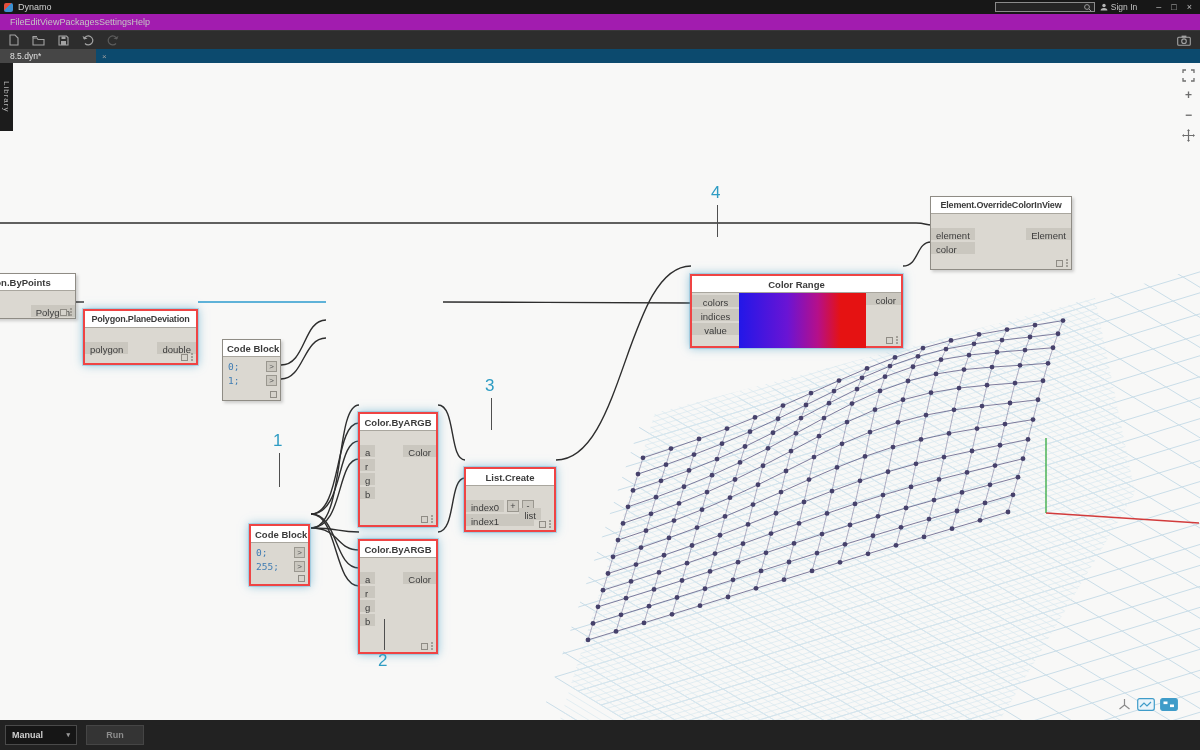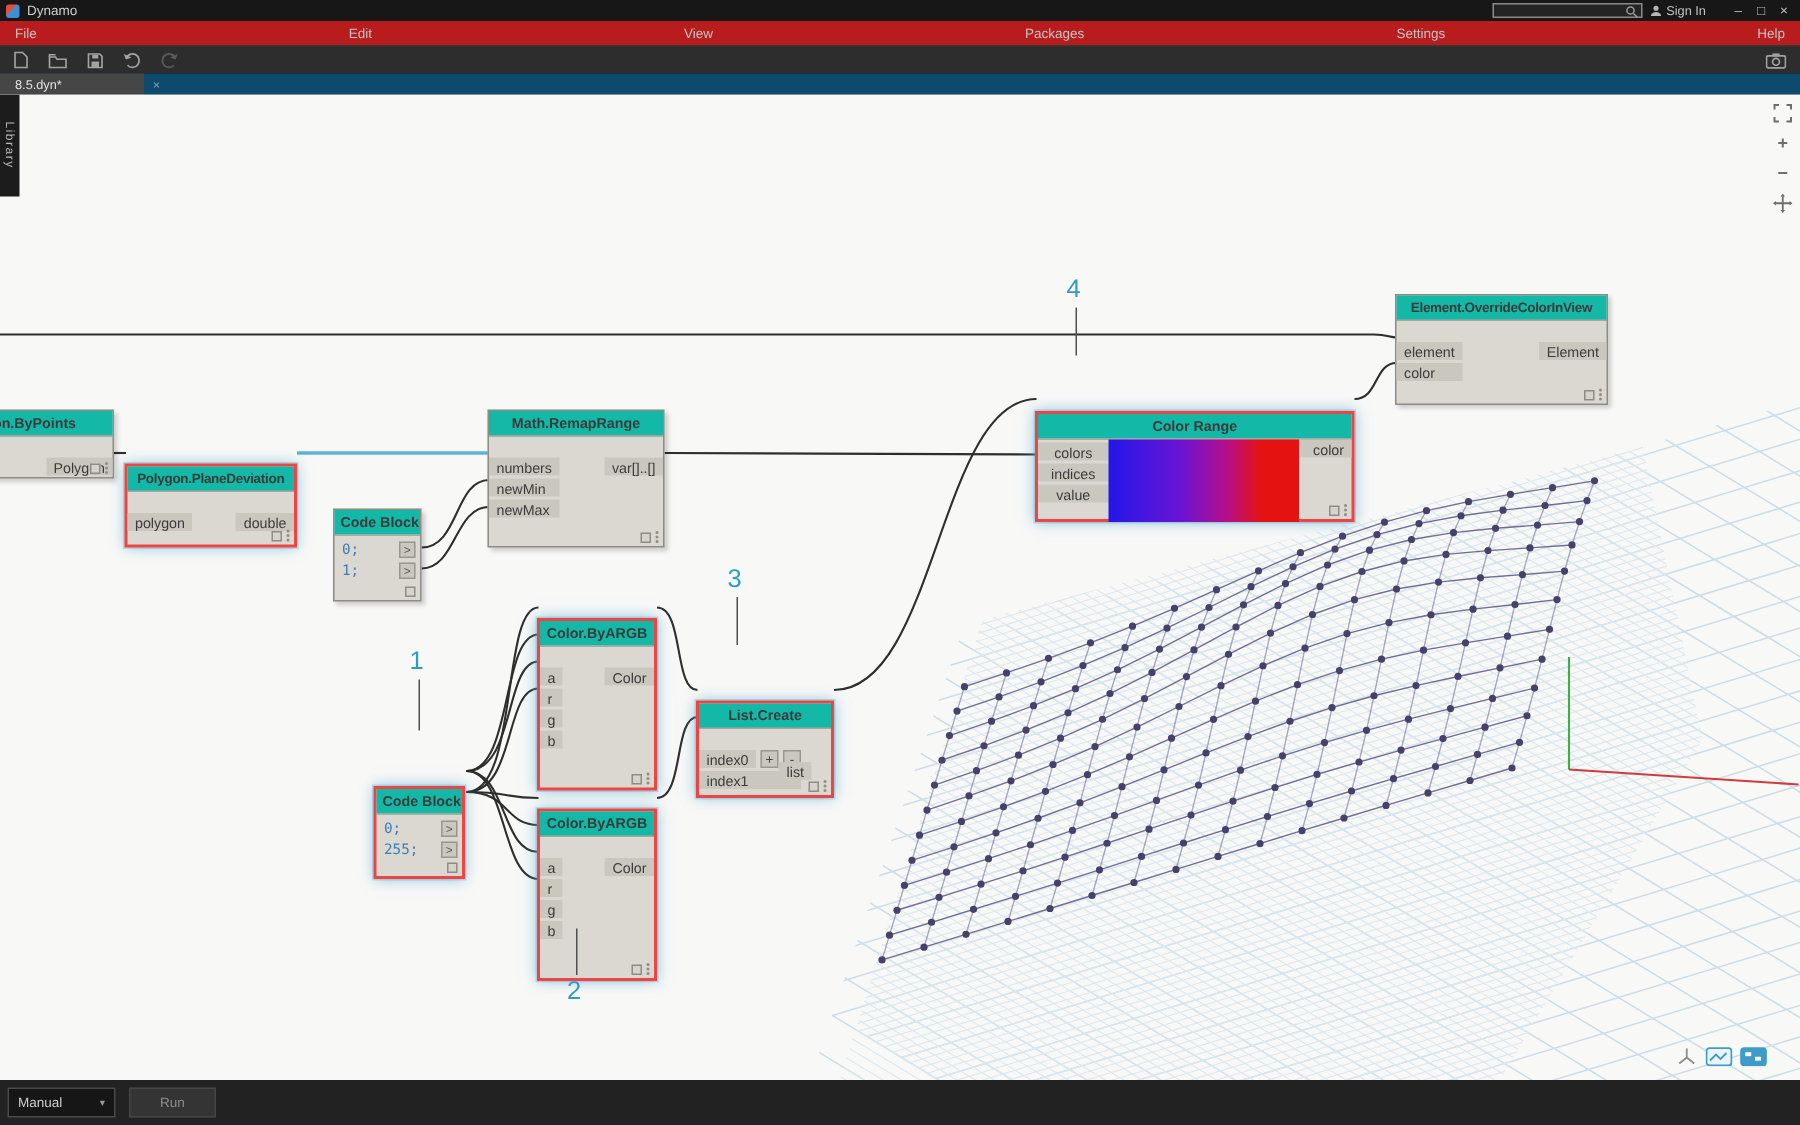--- a/index.html
+++ b/index.html
@@ -15,22 +15,22 @@
   .tb-spacer { flex:1; }
   .tb-search { width:100px; height:10px; background:#242424; border:1px solid #8a8a8a;
     color:#bbb; font-size:8px; padding:0 10px 0 3px; position:relative; }
   .tb-search input { width:100%; height:100%; background:transparent; border:none; color:#ccc;
     font-size:8px; outline:none; font-family:"Liberation Sans",sans-serif; }
   .mag { position:absolute; right:1px; top:0; }
   .signin { display:flex; align-items:center; gap:3px; color:#c3c3c3; font-size:8.5px; }
   .winbtns { display:flex; gap:10px; margin-left:14px; font-size:9px; color:#bdbdbd; padding-right:4px; }
   .winbtns span { cursor:default; }
 
-  .menubar { height:16px; background:#b91c1c; color:#c4c4c4; display:flex; align-items:center;
-    gap:17px; padding:0 10px; font-size:9px;justify-content:space-between; }
+  .menubar { height:16px; background:#a21caf; color:#c4c4c4; display:flex; align-items:center;
+    padding:0 10px; font-size:9px; }
 
   .toolbar { height:19px; background:#2d2d2d; border-top:1px solid #383838; display:flex;
     align-items:center; gap:13px; padding:0 9px; }
   .toolbar svg { display:block; }
   .tool-right { margin-left:auto; }
 
   .tabbar { height:14px; background:#0c4a6e; display:flex; align-items:center; font-size:8.5px; }
   .tab { background:#464646; color:#e2e2e2; height:14px; line-height:14px; padding:0 10px;
     min-width:96px; }
   .tab-close { color:#9f9f9f; font-size:8px; padding:0 6px; }
@@ -50,21 +50,21 @@
   .nav-controls .zbtn { width:13px; height:13px; display:flex; align-items:center; justify-content:center;
     font-size:12px; font-weight:bold; line-height:13px; }
 
   .view-toggles { position:absolute; right:22px; bottom:8px; display:flex; gap:5px; align-items:center; }
 
   
   .node { position:absolute; background:#dbd8d1; border:1px solid #8f8c85; color:#3b3b3b;
     font-size:9.5px; box-shadow:2px 2px 3px rgba(0,0,0,.18); }
   .node.sel { border:2px solid #ef4444;
     box-shadow:0 0 0 1px rgba(79,163,201,.30), 0 0 9px rgba(79,163,201,.65);margin-top:36px; }
-  .nh { height:17px; line-height:15px; padding:1px 4px; background:#14b8a6;
+  .nh { height:17px; line-height:15px; padding:1px 4px; background:#ffffff;
     border-bottom:1px solid #a9a69e; font-weight:bold; text-align:center; font-size:9.5px;
     white-space:nowrap; overflow:hidden; }
   .nh.small { font-size:9px; letter-spacing:-0.2px; }
   .nb { position:relative; display:flex; justify-content:space-between; align-items:flex-start;
     padding-top:14px; }
   .col { display:flex; flex-direction:column; gap:2px; }
   .port { height:12px; line-height:12px; padding:2px 5px; background:#cac7bf; white-space:nowrap; }
   .col.out .port { text-align:right; }
   .nf { position:absolute; bottom:2px; right:3px; display:flex; gap:3px; align-items:center; z-index:3; }
   .pv { width:7px; height:7px; border:1px solid #8f8c85; background:#d6d3cc; }
@@ -87,21 +87,21 @@
   .cr-body { position:relative; display:flex; height:55px; }
   .cr-in { display:flex; flex-direction:column; gap:2px; padding-top:2px; width:47px;text-align:center; }
   .cr-grad { flex:1; height:55px; }
   .cr-right { width:35px; display:flex; flex-direction:column; align-items:stretch; }
 
   
   .ann { position:absolute; color:#2e9cc3; font-size:17px; }
   .ann-line { position:absolute; width:1px; background:#4f4f4f; }
 
   
-  .bottombar { height:30px; background:#222; display:flex; align-items:center; gap:9px; padding:0 5px; }
+  .bottombar { height:30px; background:#222; display:flex; align-items:center; gap:9px; padding:0 5px;font-weight:bold; }
   .run-mode { width:72px; height:20px; background:#161616; border:1px solid #4a4a4a; color:#cfcfcf;
     font-size:9px; display:flex; align-items:center; justify-content:space-between; padding:0 6px; }
   .run-btn { width:58px; height:20px; background:#343434; border:1px solid #454545; color:#8d8d8d;
     font-size:9px; display:flex; align-items:center; justify-content:center; }
 </style>
 </head>
 <body>
 
 <div class="app">
 
@@ -809,41 +809,20 @@
       <div class="nf">
           <span class="pv"></span>
         <span class="grip">
             <i></i>
             <i></i>
             <i></i>
           </span>
         </div>
     </div>
 
-    <div class="node" style="left:325px; top:210px; width:118px; height:92px;">
-      <div class="nh">Math.RemapRange</div>
-      <div class="nb">
-        <div class="col">
-          <div class="port">numbers</div>
-          <div class="port">newMin</div>
-          <div class="port">newMax</div>
-        </div>
-        <div class="col out">
-          <div class="port">var[]..[]</div>
-        </div>
-      </div>
-      <div class="nf">
-          <span class="pv"></span>
-        <span class="grip">
-            <i></i>
-            <i></i>
-            <i></i>
-          </span>
-        </div>
-    </div>
 
     <div class="node" style="left:222px; top:276px; width:59px; height:62px;">
       <div class="nh">Code Block</div>
       <div class="cb-body">
         <div class="cb-row">
           <span class="cb-val">0;</span>
           <span class="cb-out">&gt;</span>
         </div>
         <div class="cb-row">
           <span class="cb-val">1;</span>

